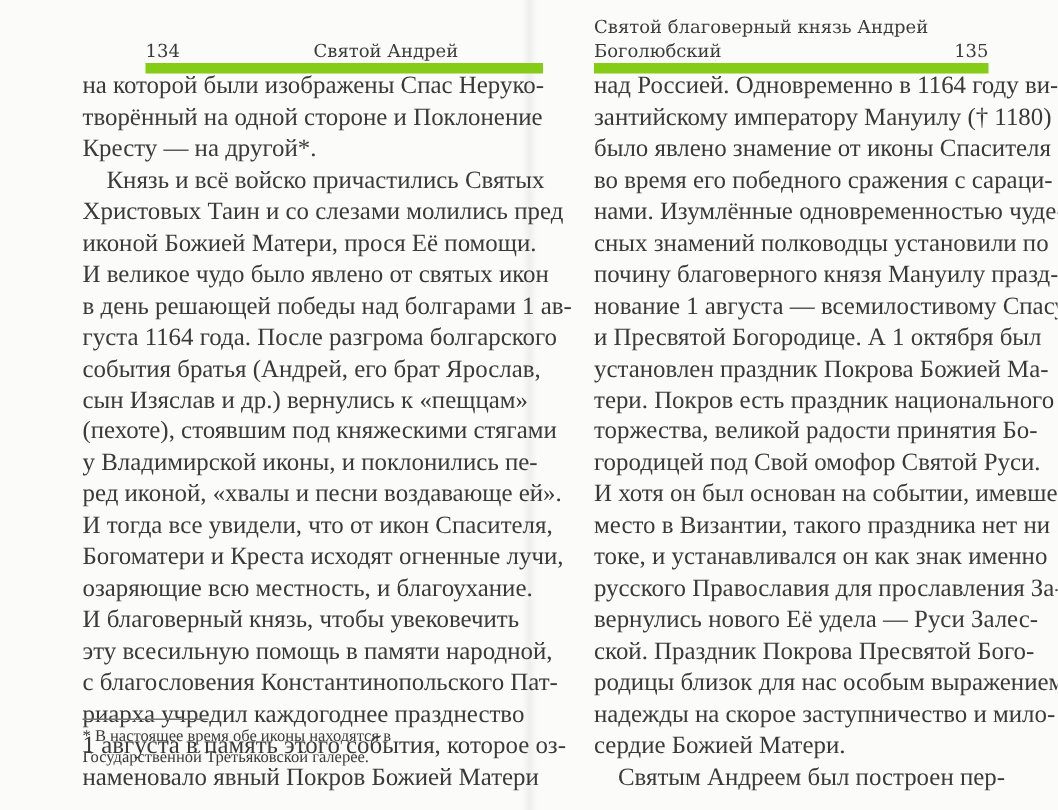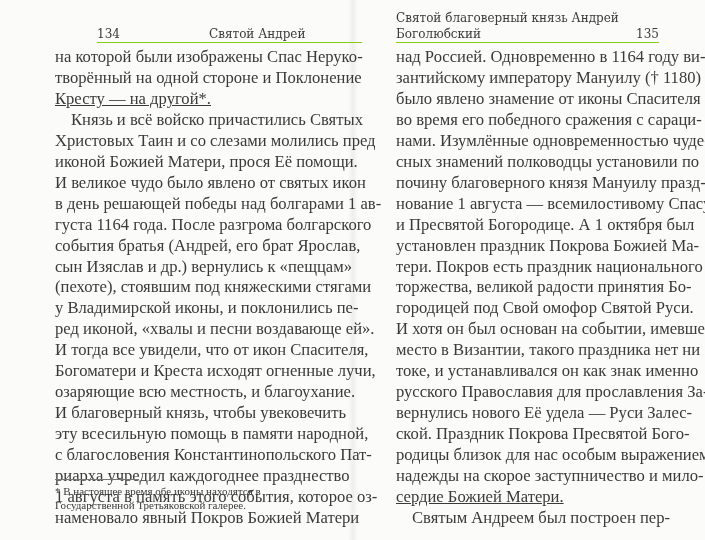--- a/index.html
+++ b/index.html
@@ -14,38 +14,38 @@
   .gutter {
     position:absolute; left:348px; top:0; width:10px; height:540px;
     background:linear-gradient(to right, rgba(0,0,0,0) 0%, rgba(0,0,0,0.05) 50%, rgba(0,0,0,0) 100%);
   }
   .page { position:absolute; top:0; height:540px; }
   .page.left { left:0; width:350px; }
   .page.right { left:352px; width:353px; }
   .header {
     position:absolute; top:26px; height:16px;
     font-size:12px; line-height:16px;
-    border-bottom:1px solid #84cc16;
+    border-bottom:7px solid #84cc16;
     display:flex; align-items:flex-end;
   }
   .left .header { left:55px; width:265px;margin-left:42px; }
   .right .header { left:44px; width:263px; justify-content:flex-end; }
   .left .header .num { width:60px; }
   .left .header .title { flex:1; text-align:left; padding-left:52px; }
   .right .header .title { padding-right:12px; }
   .right .header .num { }
   .text {
     position:absolute; top:47px;
     font-family:"Liberation Serif", "DejaVu Serif", serif;
     font-size:16.6px; line-height:20.95px;
   }
   .left .text { left:55px; width:266px; }
   .right .text { left:44px; width:264px; }
   .line { display:block; white-space:nowrap; text-align:justify; text-align-last:justify; }
-  .line.last { text-align-last:left;text-decoration:underline; }
+  .line.last { text-align-last:left; }
   .line.indent { padding-left:16px; }
   .footnote-rule {
     position:absolute; left:55px; top:479px; width:84px; height:0;
     border-top:1px solid #777;
   }
   .footnote {
     position:absolute; left:55px; top:484px; width:266px;
     font-family:"Liberation Serif", serif;
     font-size:11px; line-height:14px;
   }

